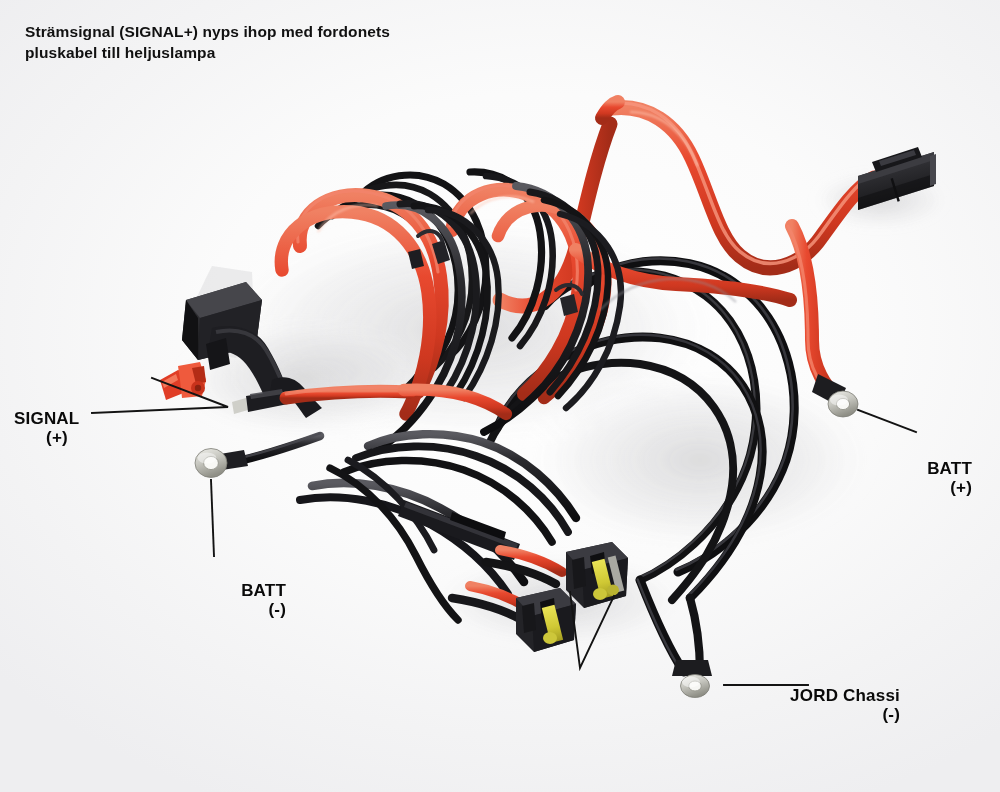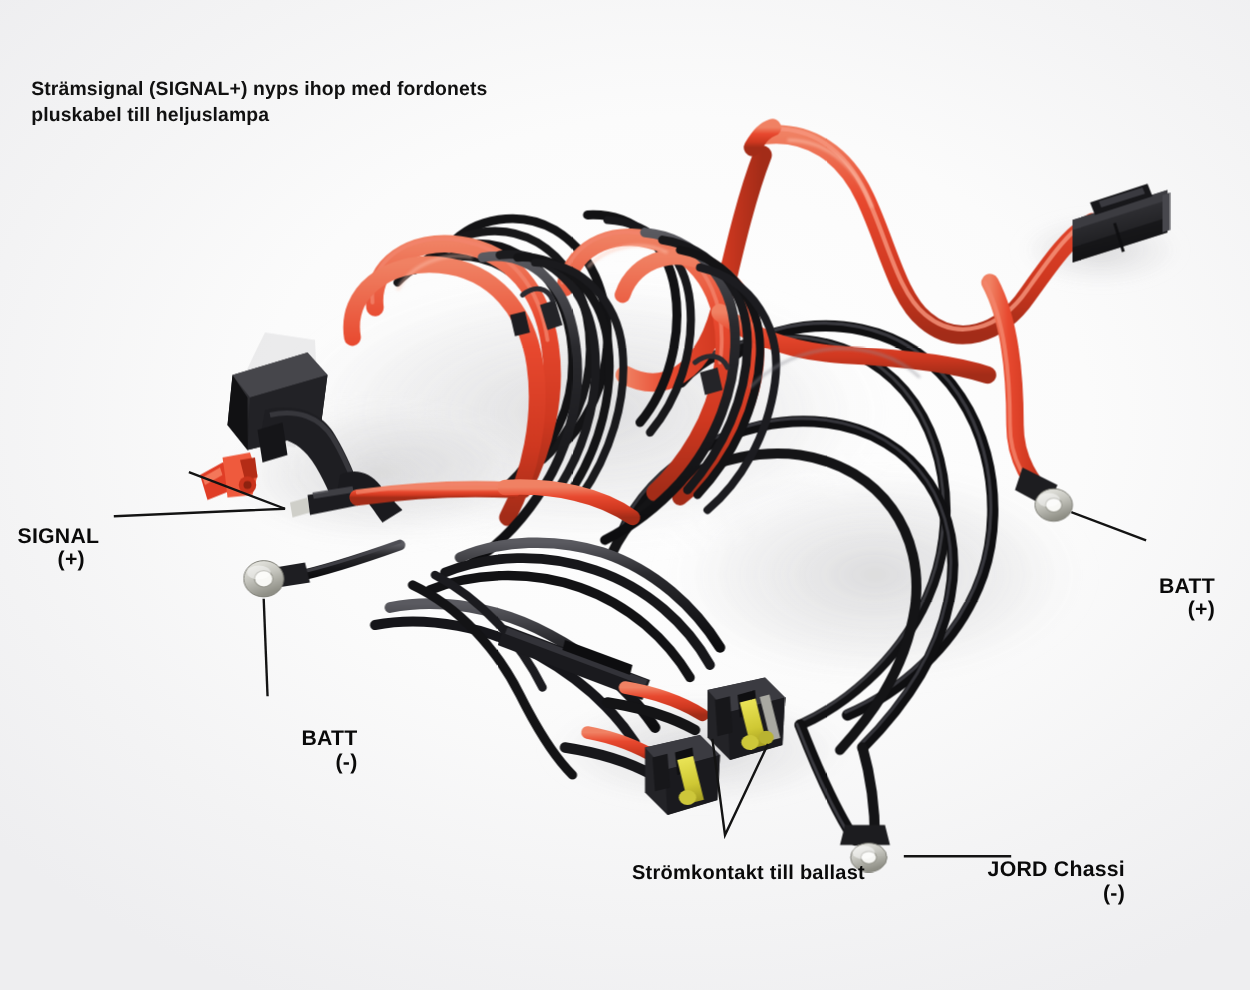--- a/index.html
+++ b/index.html
@@ -13,21 +13,21 @@
     position:absolute; left:0; top:0; width:1000px; height:792px;
     background:
       radial-gradient(ellipse 720px 520px at 54% 42%, #ffffff 0%, #fbfbfb 46%, #f3f3f4 78%, #eeeef0 100%);
     overflow:hidden;
   }
 
   
   #caption {
     position:absolute; left:25px; top:22px; width:560px;
     font-size:15.5px; font-weight:bold; color:#111; line-height:1.33;
-    letter-spacing:.1px; white-space:pre-line;margin-top:40px;
+    letter-spacing:.1px; white-space:pre-line;
   }
 
   
   .lbl {
     position:absolute; font-weight:bold; color:#0a0a0a;
     font-size:17px; line-height:1.12; letter-spacing:.2px;
     text-align:right; white-space:pre-line;
   }
   .lbl.sz16 { font-size:16px; }
   .lbl.left  { text-align:left; }
@@ -316,37 +316,36 @@
 
       <path d="M724 685 L 808 685"></path>
 
       <path d="M570 592 L 580 668 L 614 596"></path>
     </g>
   </svg>
 
   <div id="caption">Strämsignal (SIGNAL+) nyps ihop med fordonets
 pluskabel till heljuslampa</div>
 
-  <div class="lbl left" style="left:14px; top:400px;">
+  <div class="lbl left" style="left:14px; top:390px;">
     <span class="l1">SIGNAL</span>
     <span class="sub" style="text-align:center; width:86px;">(+)</span>
   </div>
 
   <div class="lbl" style="left:190px; top:562px; width:96px;">
     <span class="l1">BATT</span>
     <span class="sub">(-)</span>
   </div>
 
   <div class="lbl" style="left:900px; top:440px; width:72px;">
     <span class="l1">BATT</span>
     <span class="sub">(+)</span>
   </div>
 
   <div class="lbl" style="left:776px; top:667px; width:124px;">
     <span class="l1">JORD Chassi</span>
     <span class="sub">(-)</span>
   </div>
 
   <div class="lbl sz16" style="left:468px; top:672px; width:224px;">
-    <span class="l1">Strömkontakt till ballast</span>
   </div>
 
 </div>
 
 </body></html>

